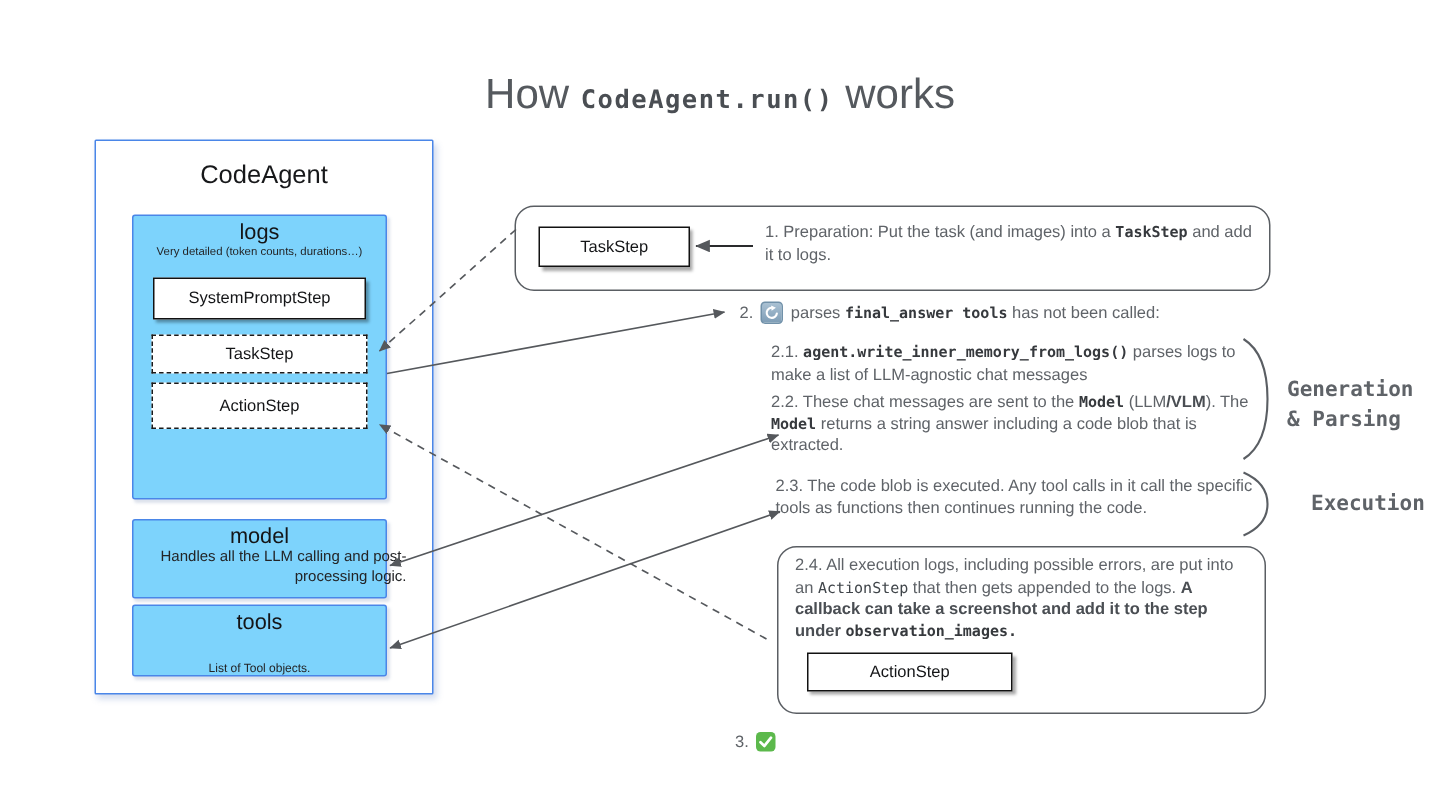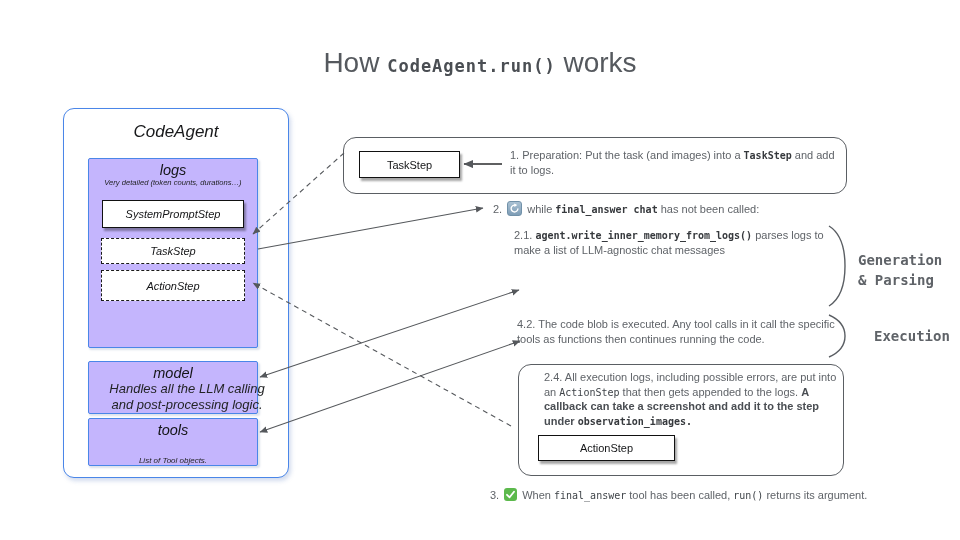--- a/index.html
+++ b/index.html
@@ -5,26 +5,26 @@
   html,body{margin:0;padding:0;background:#ffffff;}
   #slide{position:relative;width:960px;height:540px;background:#ffffff;overflow:hidden;
          font-family:"Liberation Sans",sans-serif;color:#5f6368;}
 
   
   #title{position:absolute;left:0;top:47px;width:100%;text-align:center;white-space:nowrap;}
   #title .t-plain{font-size:28px;color:#55595e;}
   #title .t-code{font-family:"DejaVu Sans Mono",monospace;font-weight:bold;font-size:17px;color:#4a4e53;letter-spacing:1px;}
 
   
-  #agent-panel{position:absolute;left:63px;top:108px;width:224px;height:368px;
-    border:1.6px solid #4a86e8;border-radius:11px;background:#fff;
-    box-shadow:2px 3px 4px rgba(110,140,200,0.30);font-style:italic;}
+  #agent-panel{position:absolute;left:63px;top:93px;width:224px;height:368px;
+    border:1.6px solid #4a86e8;border-radius:1px;background:#fff;
+    box-shadow:2px 3px 4px rgba(110,140,200,0.30);}
   #agent-title{position:absolute;left:0;top:13px;width:100%;text-align:center;
     font-size:17px;color:#17181a;}
-  .bluebox{position:absolute;border:1.4px solid #4a86e8;border-radius:2px;background:#c4b5fd;
+  .bluebox{position:absolute;border:1.4px solid #4a86e8;border-radius:2px;background:#7dd3fc;
     box-shadow:1.5px 2px 2px rgba(120,140,180,0.25);}
   #logs-box{left:24px;top:49px;width:168px;height:188px;}
   .bb-title{width:100%;text-align:center;font-size:14.5px;color:#141517;margin-top:3px;}
   .bb-sub{width:100%;text-align:center;font-size:7.6px;color:#232426;line-height:1.25;}
   .stepbox{position:absolute;background:#fff;text-align:center;font-size:11px;color:#141517;
     display:flex;align-items:center;justify-content:center;}
   .stepbox.solid{border:1.6px solid #111;box-shadow:2px 2.5px 2px rgba(0,0,0,0.35);}
   .stepbox.dashed{border:1.4px dashed #1a1a1a;}
   #sys-step{left:13px;top:41px;width:140px;height:26px;}
   #task-step-log{left:12px;top:79px;width:142px;height:24px;}
@@ -37,21 +37,21 @@
   #step1-box{left:343px;top:137px;width:502px;height:55px;}
   #step1-taskstep{left:359px;top:151px;width:99px;height:25px;}
   #step24-box{left:518px;top:364px;width:324px;height:110px;}
   #step24-actionstep{left:538px;top:435px;width:135px;height:24px;}
 
   .flowtext{position:absolute;font-size:11px;line-height:1.32;color:#5f6368;}
   #step1-text{left:510px;top:148px;width:328px;}
   #step21-text{left:514px;top:228px;width:324px;}
   #step22-text{left:514px;top:261px;width:324px;}
   #step23-text{left:517px;top:317px;width:326px;}
-  #step24-text{left:530px;top:370px;width:302px;margin-left:14px;}
+  #step24-text{left:530px;top:370px;width:302px;}
 
   .numline{position:absolute;display:flex;align-items:center;gap:5px;font-size:11px;color:#5f6368;white-space:nowrap;}
   #step2-line{left:493px;top:201px;}
   #step3-line{left:490px;top:488px;}
 
   .seg-code{font-family:"DejaVu Sans Mono",monospace;font-size:10px;color:#3f4449;}
   .seg-codeb{font-family:"DejaVu Sans Mono",monospace;font-size:10px;font-weight:bold;color:#36393d;}
   .seg-b{font-weight:bold;color:#4a4e53;}
 
   
@@ -89,21 +89,21 @@
       <div id="task-step-log" class="stepbox dashed">
         <span>TaskStep</span>
       </div>
       <div id="action-step-log" class="stepbox dashed">
         <span>ActionStep</span>
       </div>
     </div>
 
     <div id="model-box" class="bluebox">
       <div class="bb-title">model</div>
-      <div class="bb-sub" style="padding:0 14px;font-size:13px;">Handles all the LLM calling and post-processing logic.</div>
+      <div class="bb-sub" style="padding:0 14px;font-size:10px;text-align:right;">Handles all the LLM calling and post-processing logic.</div>
     </div>
 
     <div id="tools-box" class="bluebox">
       <div class="bb-title">tools</div>
       <div class="bb-sub" style="font-size:8px;margin-top:18px;">List of Tool objects.</div>
     </div>
   </div>
 
   <div id="step1-box" class="roundbox"></div>
   <div id="step1-taskstep" class="stepbox solid" style="position:absolute;">
@@ -112,44 +112,44 @@
   <div id="step1-text" class="flowtext"><span>1.  Preparation: Put the task (and images) into a </span><span class="seg-codeb">TaskStep</span><span> and add it to logs.</span></div>
 
   <div id="step2-line" class="numline">
     <span>2.</span>
     <span id="loop-icon" class="mini-icon">
       <svg width="13" height="13" viewBox="0 0 13 13">
         <path d="M9.9,7.0 A3.4,3.4 0 1 1 7.2,3.2" fill="none" stroke="#ffffff" stroke-width="1.4" stroke-linecap="round"></path>
         <path d="M6.1,1.6 L9.3,3.1 L6.4,5.1 Z" fill="#ffffff"></path>
       </svg>
     </span>
-    <span><span>while </span><span class="seg-codeb">final_answer chat</span><span> has not been called:</span></span>
+    <span><span>parses </span><span class="seg-codeb">final_answer tools</span><span> has not been called:</span></span>
   </div>
 
   <div id="step21-text" class="flowtext"><span>2.1. </span><span class="seg-codeb">agent.write_inner_memory_from_logs()</span><span> parses logs to make a list of LLM-agnostic chat messages</span></div>
-  <div id="step23-text" class="flowtext"><span>4.2. The code blob is executed. Any tool calls in it call the specific tools as functions then continues running the code.</span></div>
+  <div id="step22-text" class="flowtext"><span>2.2. These chat messages are sent to the </span><span class="seg-codeb">Model</span><span> (LLM</span><span class="seg-b">/VLM</span><span>). The </span><span class="seg-codeb">Model</span><span> returns a string answer including a code blob that is extracted.</span></div>
+  <div id="step23-text" class="flowtext"><span>2.3. The code blob is executed. Any tool calls in it call the specific tools as functions then continues running the code.</span></div>
 
   <div id="step24-box" class="roundbox"></div>
   <div id="step24-text" class="flowtext"><span>2.4. All execution logs, including possible errors, are put into an </span><span class="seg-code">ActionStep</span><span> that then gets appended to the logs. </span><span class="seg-b">A callback can  take a screenshot and add it to the step under </span><span class="seg-codeb">observation_images.</span></div>
   <div id="step24-actionstep" class="stepbox solid" style="position:absolute;">
     <span>ActionStep</span>
   </div>
 
   <div id="label-generation" class="sidelabel">Generation
 &amp; Parsing</div>
   <div id="label-execution" class="sidelabel">Execution</div>
 
   <div id="step3-line" class="numline">
     <span>3.</span>
     <span id="check-icon" class="mini-icon">
       <svg width="13" height="13" viewBox="0 0 13 13">
         <path d="M3,6.8 L5.6,9.3 L10,3.8" fill="none" stroke="#ffffff" stroke-width="1.8" stroke-linecap="round" stroke-linejoin="round"></path>
       </svg>
     </span>
-    <span><span>When </span><span class="seg-code">final_answer</span><span> tool has been called, </span><span class="seg-code">run()</span><span> returns its argument.</span></span>
   </div>
 
   <svg id="overlay">
     <defs>
       <marker id="arr" markerWidth="9" markerHeight="8" refX="6.6" refY="3" orient="auto">
         <path d="M0,0 L7,3 L0,6 Z" fill="#55585c"></path>
       </marker>
       <marker id="arrs" markerWidth="9" markerHeight="8" refX="6.6" refY="3" orient="auto-start-reverse">
         <path d="M0,0 L7,3 L0,6 Z" fill="#55585c"></path>
       </marker>

